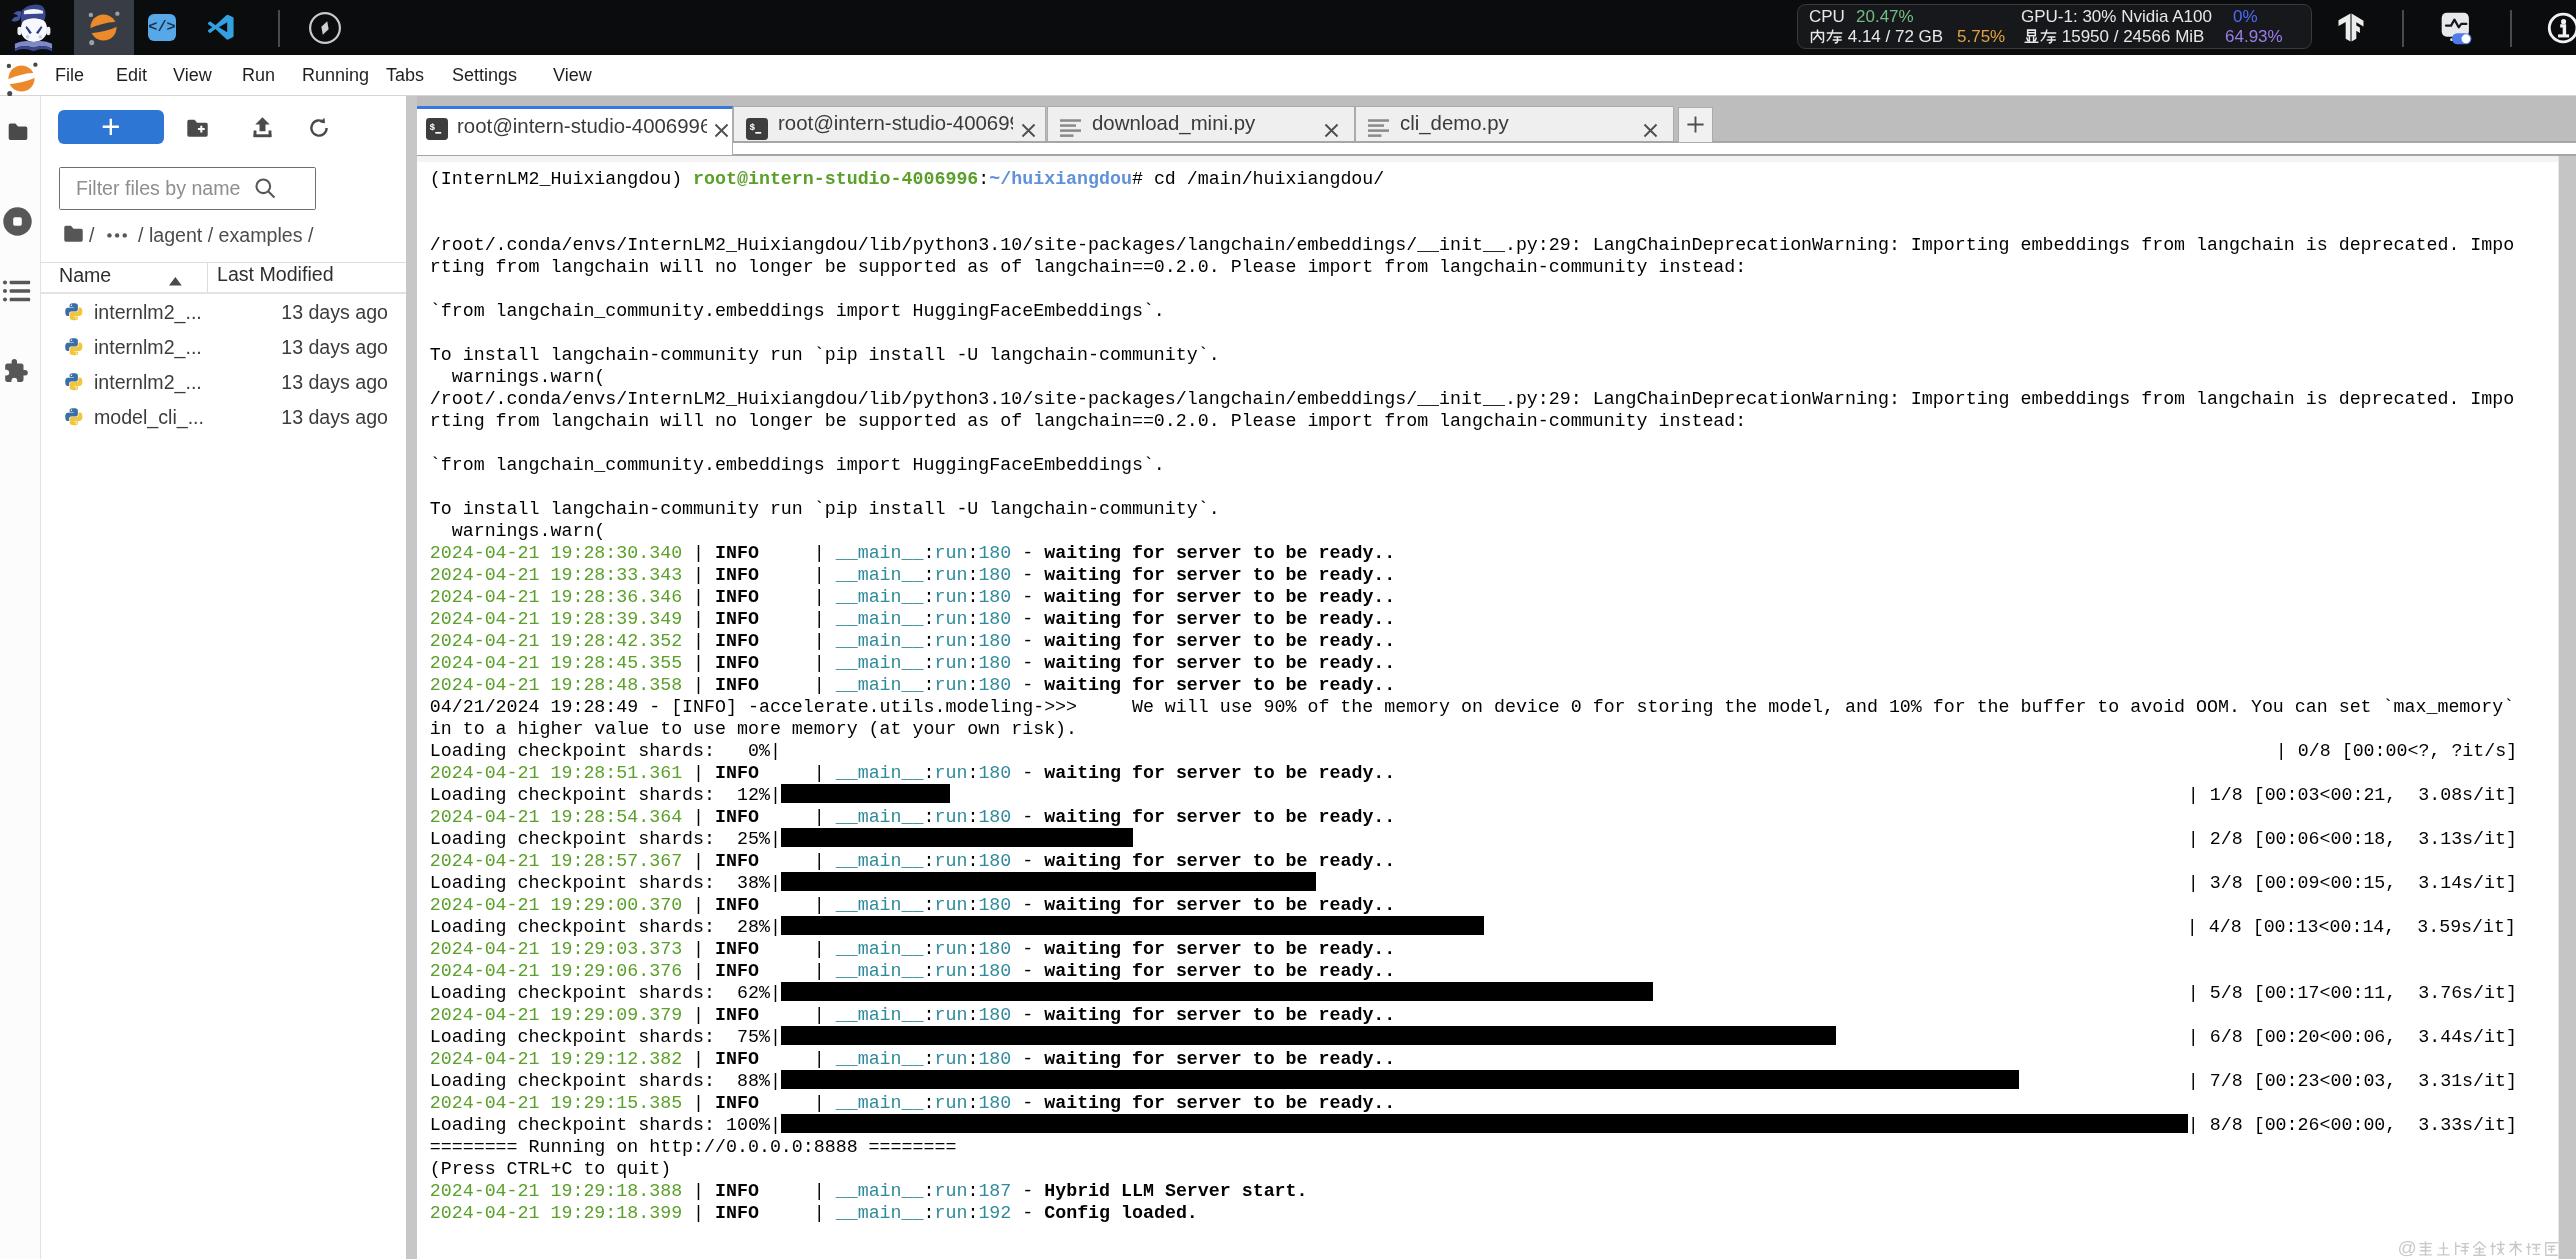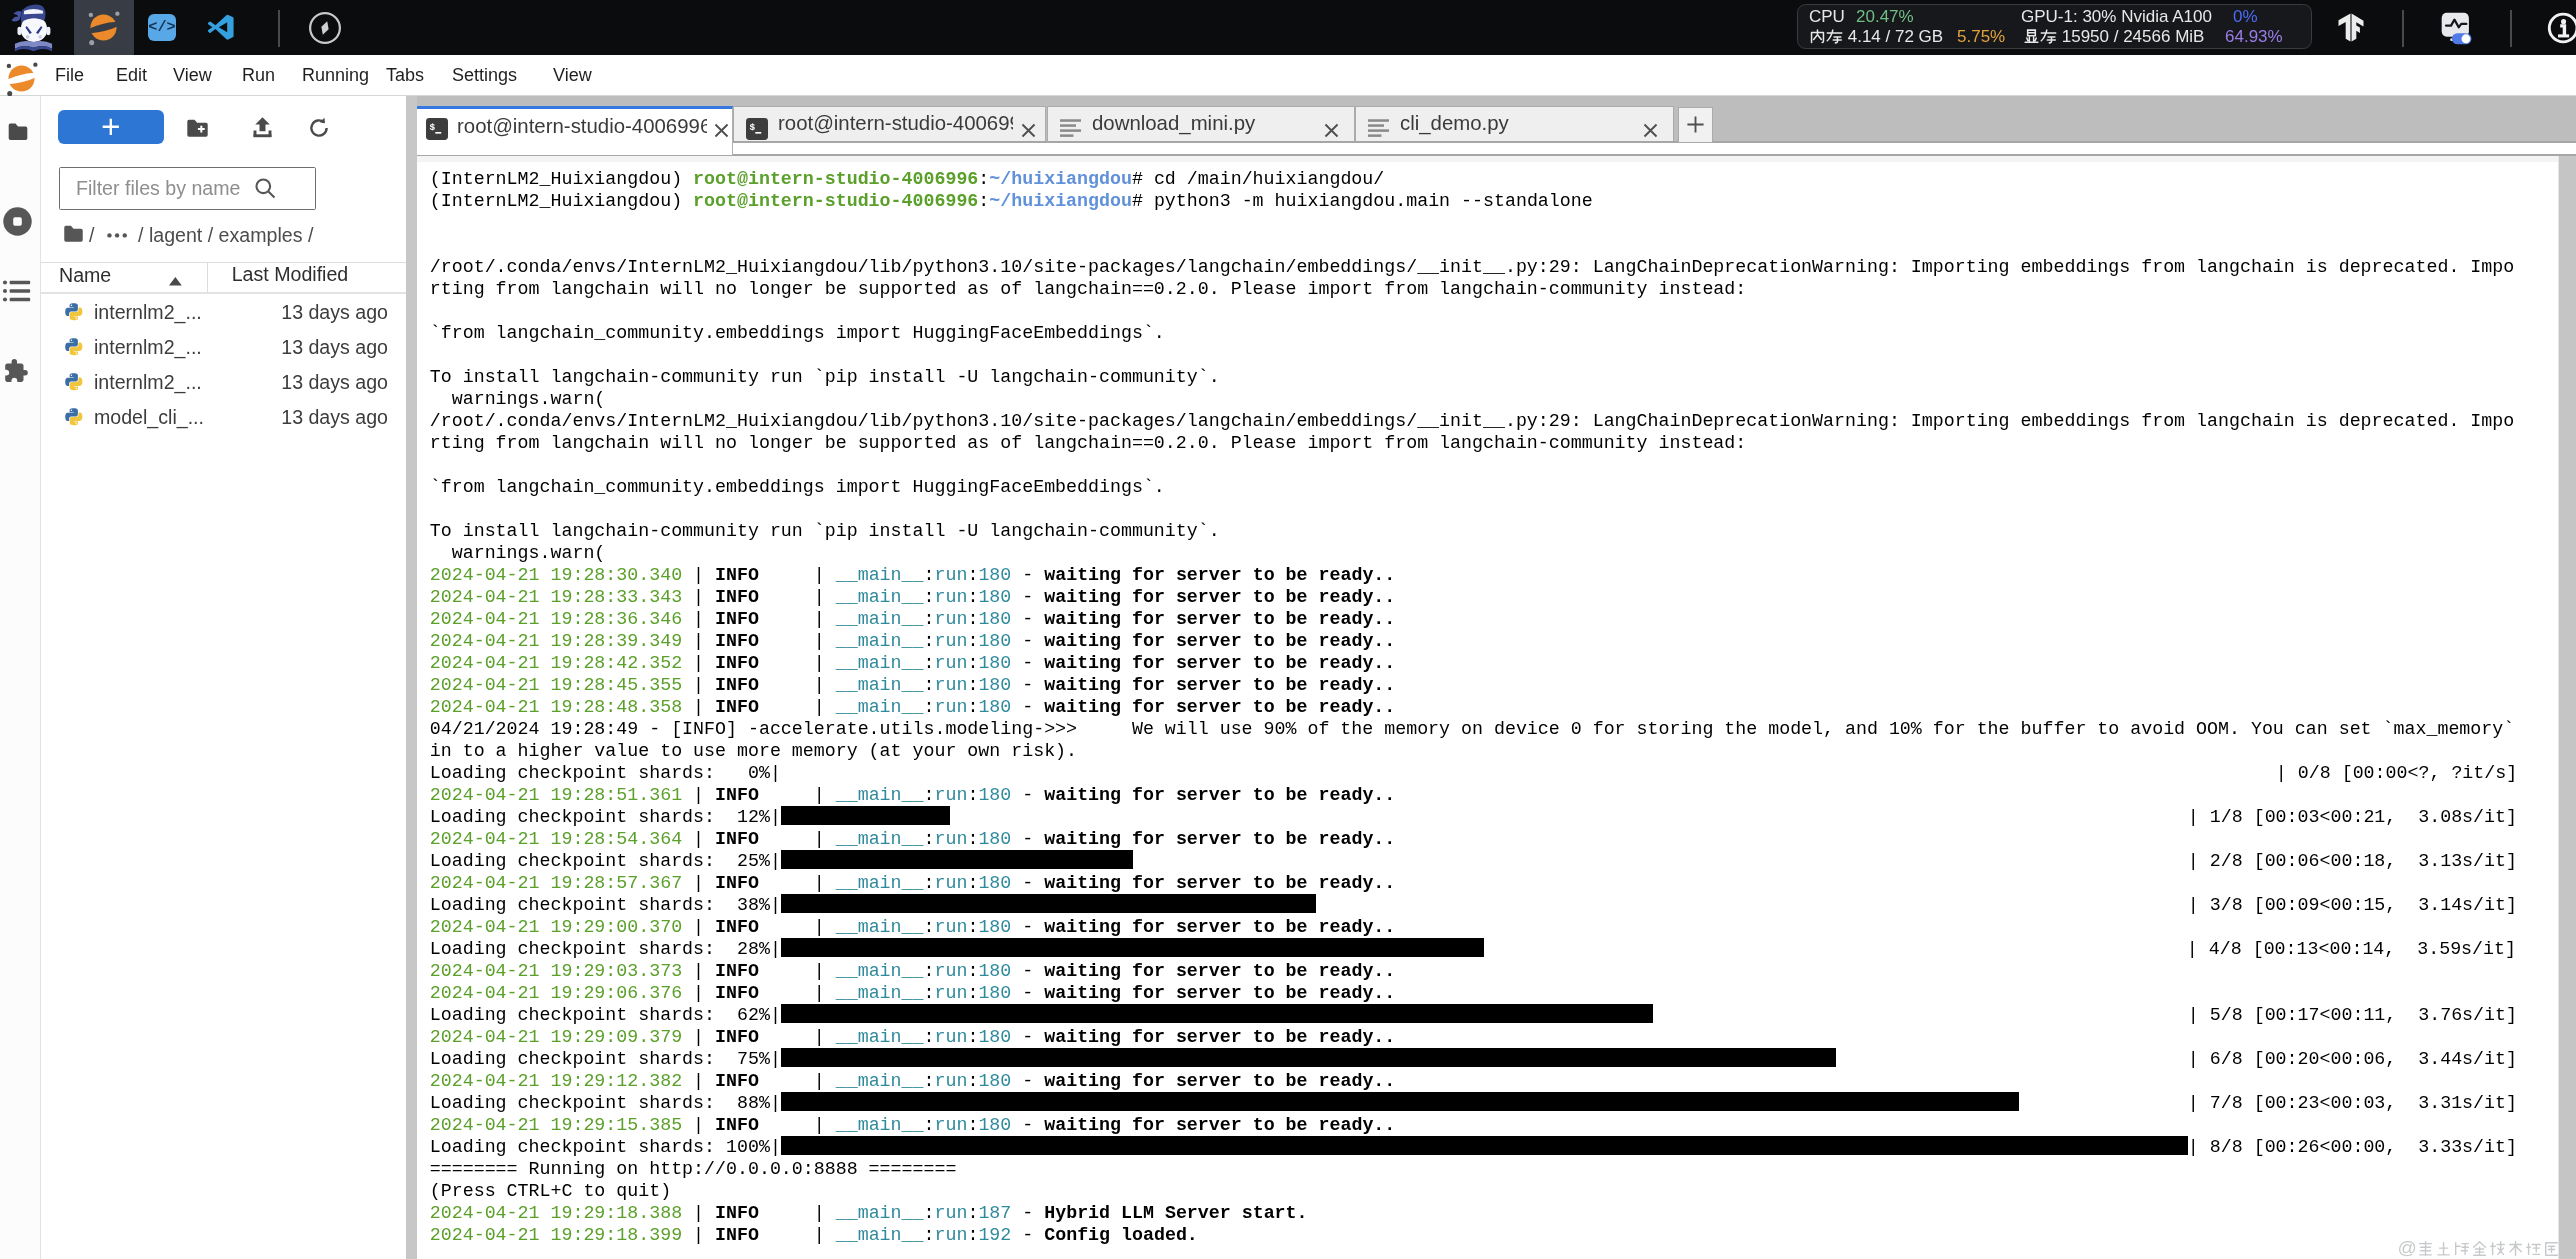--- a/index.html
+++ b/index.html
@@ -175,21 +175,21 @@
     <circle cx="13" cy="4" r="2.6" fill="#565656"></circle>
     <circle cx="22" cy="4" r="2.6" fill="#565656"></circle>
   </svg>
 <div class="abs" style="left:138px;top:224px;font-size:19.6px;color:#4c4c4c">/ lagent / examples /</div>
 <div class="abs" style="left:41px;top:262px;width:365px;height:0.9px;background:#dedede"></div>
 <div class="abs" style="left:59px;top:264px;font-size:19.6px;color:#2e2e2e">Name</div>
 <svg class="abs" style="left:169px;top:277px" width="12.8" height="8.5" viewBox="0 0 15 10">
     <path d="M7.5 0 L15 10 H0 Z" fill="#4a4a4a"></path>
   </svg>
 <div class="abs" style="left:207px;top:263px;width:0.9px;height:29px;background:#dcdcdc"></div>
-<div class="abs" style="left:205px;top:263px;width:170px;text-align:center;font-size:19.6px;color:#2e2e2e">Last Modified</div>
+<div class="abs" style="left:217px;top:263px;width:170px;text-align:left;font-size:19.6px;color:#2e2e2e">Last Modified</div>
 <div class="abs" style="left:41px;top:292px;width:365px;height:1.7px;background:#e3e3e3"></div>
 <svg class="abs" style="left:64px;top:302px" width="19.6" height="19.6" viewBox="0 0 24 24">
 <path d="M11.9 1.6c-5.3 0-5 2.3-5 2.3v2.4h5.1v.7H4.9s-3.4-.4-3.4 5 3 5.2 3 5.2h1.8v-2.5s-.1-3 2.9-3h5s2.8.1 2.8-2.7V4.3s.4-2.7-5.1-2.7zM9.1 3.2a.9.9 0 1 1 0 1.8.9.9 0 0 1 0-1.8z" fill="#3a6ea5"></path>
 <path d="M12.1 22.4c5.3 0 5-2.3 5-2.3v-2.4H12v-.7h7.1s3.4.4 3.4-5-3-5.2-3-5.2h-1.8v2.5s.1 3-2.9 3h-5s-2.8-.1-2.8 2.7v4.6s-.4 2.7 5.1 2.7zm2.8-1.6a.9.9 0 1 1 0-1.8.9.9 0 0 1 0 1.8z" fill="#f2c63c"></path>
   </svg>
 <div class="abs" style="left:94px;top:295px;height:35px;line-height:35px;font-size:19.6px;color:#3c3c3c">internlm2_...</div>
 <div class="abs" style="left:218px;top:295px;height:35px;line-height:35px;width:170px;text-align:right;font-size:19.6px;color:#3c3c3c">13 days ago</div>
 <svg class="abs" style="left:64px;top:337px" width="19.6" height="19.6" viewBox="0 0 24 24">
 <path d="M11.9 1.6c-5.3 0-5 2.3-5 2.3v2.4h5.1v.7H4.9s-3.4-.4-3.4 5 3 5.2 3 5.2h1.8v-2.5s-.1-3 2.9-3h5s2.8.1 2.8-2.7V4.3s.4-2.7-5.1-2.7zM9.1 3.2a.9.9 0 1 1 0 1.8.9.9 0 0 1 0-1.8z" fill="#3a6ea5"></path>
 <path d="M12.1 22.4c5.3 0 5-2.3 5-2.3v-2.4H12v-.7h7.1s3.4.4 3.4-5-3-5.2-3-5.2h-1.8v2.5s.1 3-2.9 3h-5s-2.8-.1-2.8 2.7v4.6s-.4 2.7 5.1 2.7zm2.8-1.6a.9.9 0 1 1 0-1.8.9.9 0 0 1 0 1.8z" fill="#f2c63c"></path>
@@ -255,21 +255,20 @@
 <svg class="tabx" style="left:1641px;top:121px" width="19" height="19" viewBox="0 0 22 22">
 <path d="M4 4 L18 18 M18 4 L4 18" stroke="#4f4f4f" stroke-width="2.2"></path>
   </svg>
 <div class="abs" style="left:1678px;top:107px;width:35px;height:36px;background:#f1f1f1;border:0.9px solid #ababab"></div>
 <svg class="abs" style="left:1684px;top:113px" width="23" height="23" viewBox="0 0 27 27">
     <path d="M13.5 4 V23 M4 13.5 H23" stroke="#4f4f4f" stroke-width="2.2"></path>
   </svg>
 <div id="term">
     <div id="termpre">
 <div class="tl"><span class="k">(InternLM2_Huixiangdou) </span><span class="p">root@intern-studio-4006996</span><span class="k">:</span><span class="b">~/huixiangdou</span><span class="k"># cd /main/huixiangdou/</span></div>
-      <div class="tl"><span class="k">(InternLM2_Huixiangdou) </span><span class="p">root@intern-studio-4006996</span><span class="k">:</span><span class="b">~/huixiangdou</span><span class="k"># python3 -m huixiangdou.main --standalone</span></div>
       <div class="tl">&nbsp;</div>
       <div class="tl">&nbsp;</div>
       <div class="tl"><span class="k">/root/.conda/envs/InternLM2_Huixiangdou/lib/python3.10/site-packages/langchain/embeddings/__init__.py:29: LangChainDeprecationWarning: Importing embeddings from langchain is deprecated. Impo</span></div>
       <div class="tl"><span class="k">rting from langchain will no longer be supported as of langchain==0.2.0. Please import from langchain-community instead:</span></div>
       <div class="tl">&nbsp;</div>
       <div class="tl"><span class="k">`from langchain_community.embeddings import HuggingFaceEmbeddings`.</span></div>
       <div class="tl">&nbsp;</div>
       <div class="tl"><span class="k">To install langchain-community run `pip install -U langchain-community`.</span></div>
       <div class="tl"><span class="k">  warnings.warn(</span></div>
       <div class="tl"><span class="k">/root/.conda/envs/InternLM2_Huixiangdou/lib/python3.10/site-packages/langchain/embeddings/__init__.py:29: LangChainDeprecationWarning: Importing embeddings from langchain is deprecated. Impo</span></div>

